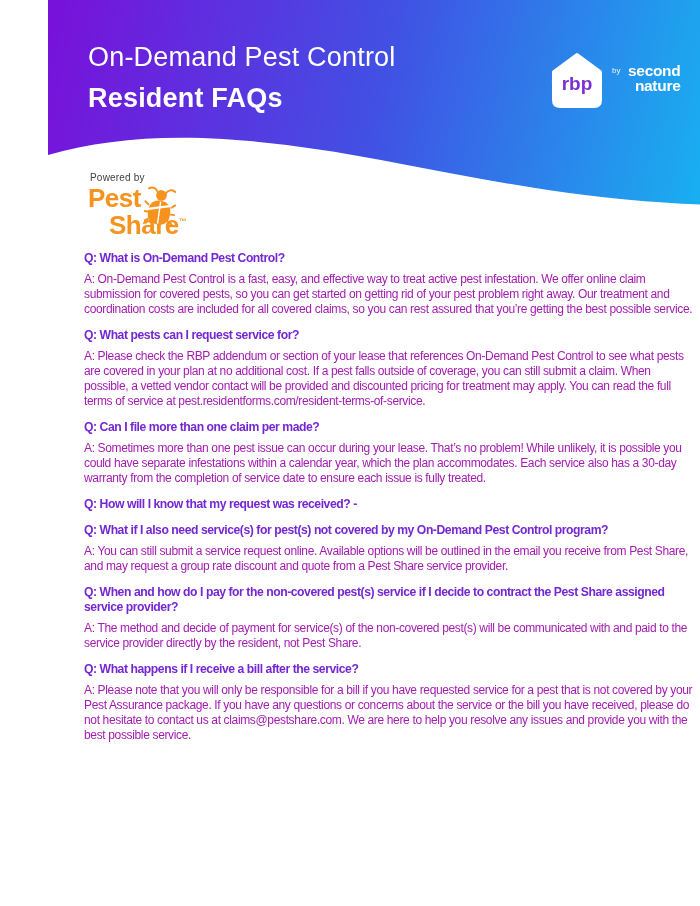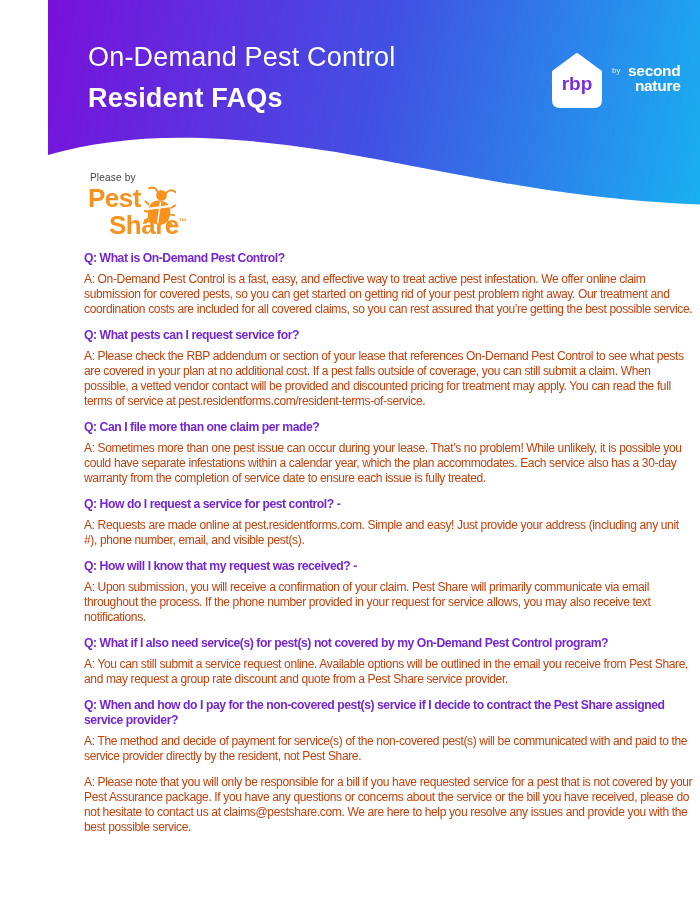--- a/index.html
+++ b/index.html
@@ -27,21 +27,21 @@
   .powered-label{font-size:10px;color:#414042;margin:0 0 3px 2px;letter-spacing:.2px;}
   .brand1{font-size:26px;line-height:25px;font-weight:700;color:#f6921e;letter-spacing:-.5px;margin:0;}
   .brand2{font-size:26px;line-height:25px;font-weight:700;color:#f6921e;letter-spacing:-.5px;margin:-2px 0 0 21px;}
   .brand2 sup{font-size:8px;letter-spacing:0;}
   .bug{position:absolute;left:56px;top:13px;width:32px;height:42px;}
   
   .faq{padding:39px 22px 40px 36px;}
   .faq section{margin:0 0 11px 0;}
   .q{margin:0 0 6px 0;font-size:12.2px;line-height:15px;font-weight:700;
      color:#7527d3;letter-spacing:-.45px;}
-  .a{margin:0;font-size:12px;line-height:15px;color:#c2410c;letter-spacing:-.35px;}
+  .a{margin:0;font-size:12px;line-height:15px;color:#a21caf;letter-spacing:-.35px;}
 </style>
 </head>
 <body>
 
 <div class="page">
 
   <div class="header">
     <div class="titles">
       <div class="title-line1">On-Demand Pest Control</div>
       <div class="title-line2">Resident FAQs</div>
@@ -66,21 +66,21 @@
         <span>nature</span>
       </span>
     </div>
 
     <svg class="wave" viewBox="0 0 700 85" preserveAspectRatio="none">
       <path d="M0,28 C50,14 105,8 175,12 C290,19 380,45 500,63 C570,73 645,80 700,77 L700,85 L0,85 Z" fill="#ffffff"></path>
     </svg>
   </div>
 
   <div class="powered">
-    <div class="powered-label">Please by</div>
+    <div class="powered-label">Powered by</div>
     <div class="brand1">Pest</div>
     <div class="brand2"><span>Share</span><sup>™</sup></div>
     <svg class="bug" viewBox="0 0 36 46">
       <g transform="rotate(8 18 23)" stroke="#f6921e" stroke-width="2.2" stroke-linecap="round" fill="none">
         <path d="M14,9 C12,4 7,2 3,5"></path>
         <path d="M22,9 C24,4 29,2 33,5"></path>
         <path d="M5,23 L1,20"></path>
         <path d="M5,31 L1,31"></path>
         <path d="M7,39 L2,42"></path>
         <path d="M31,23 L35,20"></path>
@@ -103,33 +103,29 @@
     </section>
     <section>
       <p class="q">Q: What pests can I request service for?</p>
       <p class="a">A: Please check the RBP addendum or section of your lease that references On-Demand Pest Control to see what pests are covered in your plan at no additional cost. If a pest falls outside of coverage, you can still submit a claim. When possible, a vetted vendor contact will be provided and discounted pricing for treatment may apply. You can read the full terms of service at pest.residentforms.com/resident-terms-of-service.</p>
     </section>
     <section>
       <p class="q">Q: Can I file more than one claim per made?</p>
       <p class="a">A: Sometimes more than one pest issue can occur during your lease. That’s no problem! While unlikely, it is possible you could have separate infestations within a calendar year, which the plan accommodates. Each service also has a 30-day warranty from the completion of service date to ensure each issue is fully treated.</p>
     </section>
     <section>
-      <p class="q">Q: How do I request a service for pest control? -</p>
-      <p class="a">A: Requests are made online at pest.residentforms.com. Simple and easy! Just provide your address (including any unit #), phone number, email, and visible pest(s).</p>
-    </section>
-    <section>
       <p class="q">Q: How will I know that my request was received? -</p>
-      <p class="a">A: Upon submission, you will receive a confirmation of your claim. Pest Share will primarily communicate via email throughout the process. If the phone number provided in your request for service allows, you may also receive text notifications.</p>
     </section>
     <section>
       <p class="q">Q: What if I also need service(s) for pest(s) not covered by my On-Demand Pest Control program?</p>
       <p class="a">A: You can still submit a service request online. Available options will be outlined in the email you receive from Pest Share, and may request a group rate discount and quote from a Pest Share service provider.</p>
     </section>
     <section>
       <p class="q">Q: When and how do I pay for the non-covered pest(s) service if I decide to contract the Pest Share assigned service provider?</p>
       <p class="a">A: The method and decide of payment for service(s) of the non-covered pest(s) will be communicated with and paid to the service provider directly by the resident, not Pest Share.</p>
     </section>
     <section>
+      <p class="q">Q: What happens if I receive a bill after the service?</p>
       <p class="a">A: Please note that you will only be responsible for a bill if you have requested service for a pest that is not covered by your Pest Assurance package. If you have any questions or concerns about the service or the bill you have received, please do not hesitate to contact us at claims@pestshare.com. We are here to help you resolve any issues and provide you with the best possible service.</p>
     </section>
   </main>
 
 </div>
 
 </body></html>

